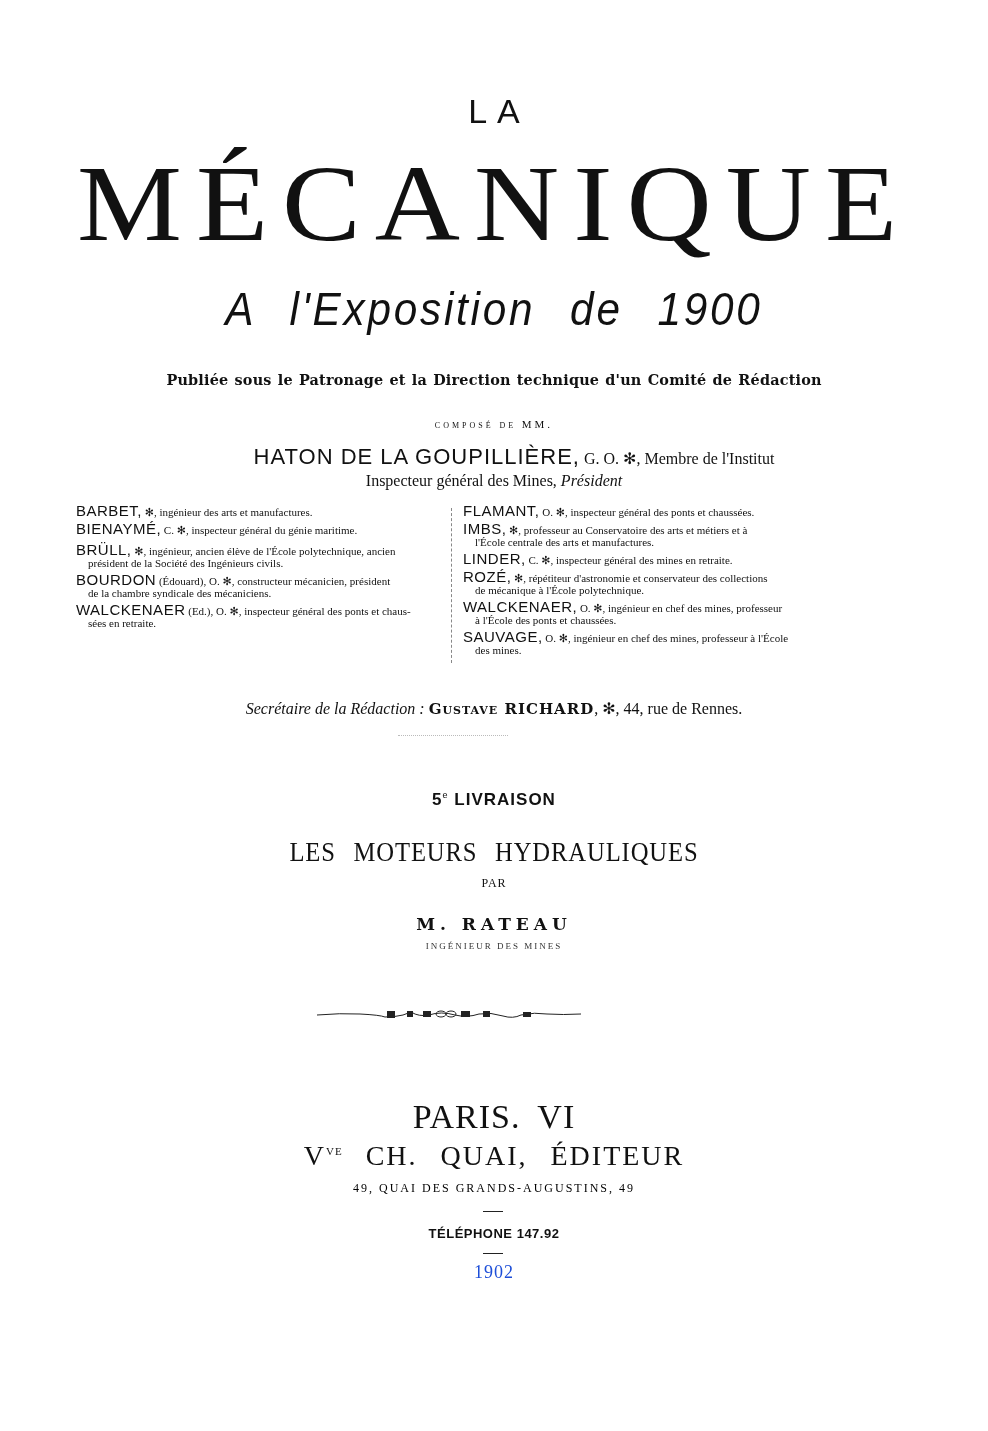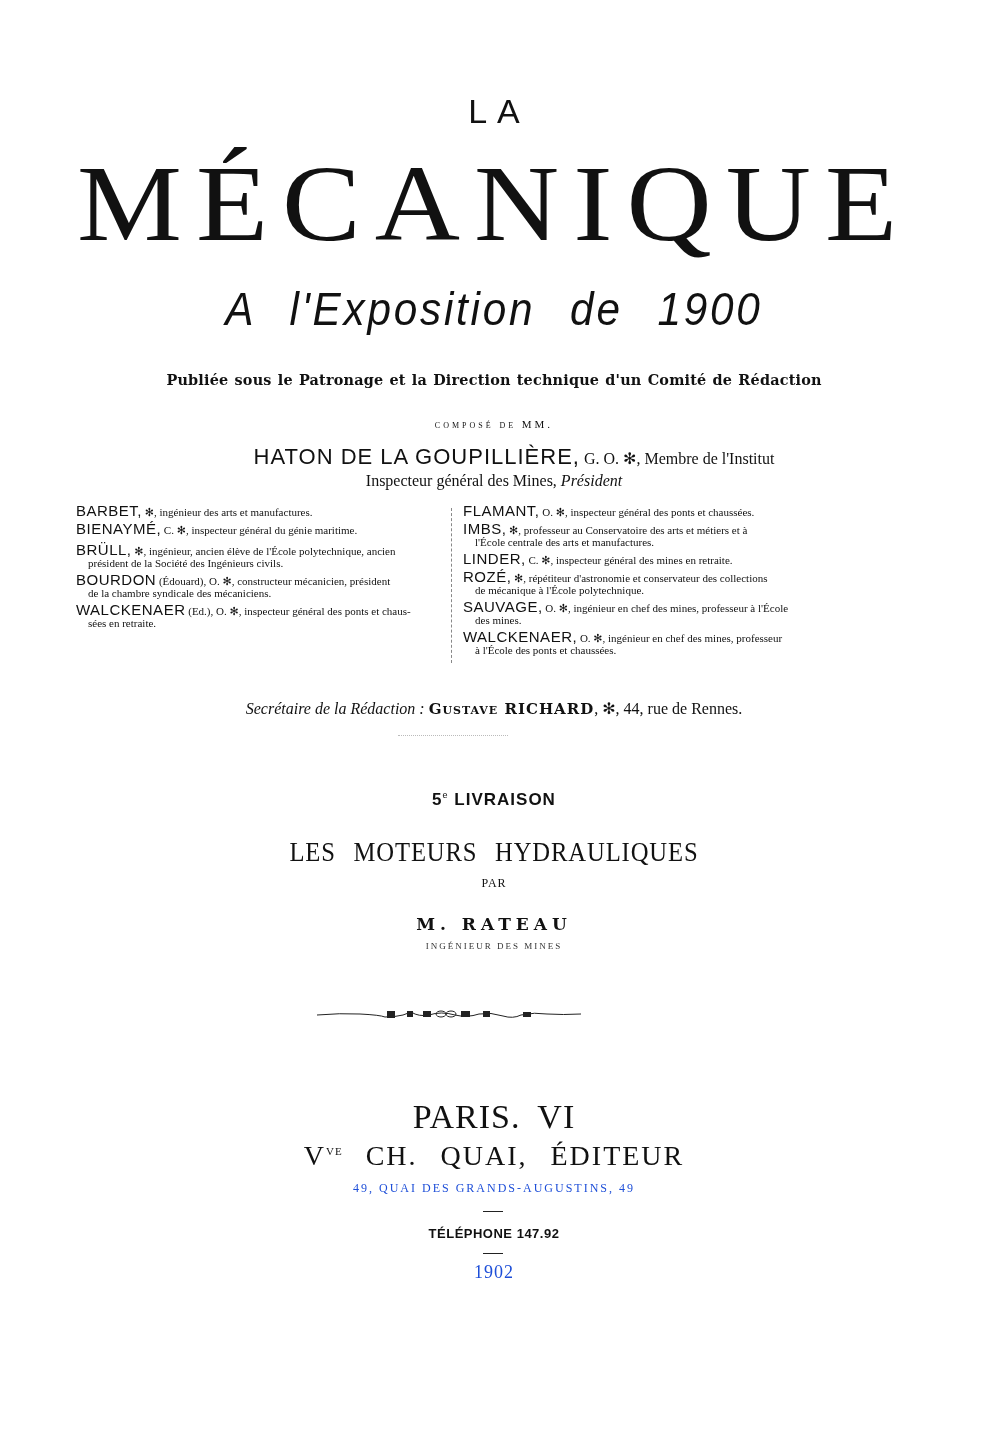--- a/index.html
+++ b/index.html
@@ -37,21 +37,21 @@
   #moteurs { top: 836px; font-size: 28px; letter-spacing: 1px; word-spacing: 12px; transform: scaleX(0.88); }
   #par { top: 876px; font-size: 12px; letter-spacing: 1px; }
   #rateau { top: 906px; font-family: "DejaVu Serif", serif; font-weight: bold; font-size: 17px; letter-spacing: 5px; margin-top: 8px; }
   #ingenieur { top: 941px; font-size: 9px; letter-spacing: 2px; color: #333; }
 
   #ornament { top: 1003px; left: 315px; width: 268px; height: 20px; }
 
   #paris { top: 1098px; font-size: 34px; letter-spacing: 1px; word-spacing: 8px; }
   #dunod { top: 1140px; font-size: 28px; letter-spacing: 2px; word-spacing: 14px; }
   #dunod sup { font-size: 11px; letter-spacing: 1px; margin-top: 8px; }
-  #quai { top: 1181px; font-size: 12px; letter-spacing: 2px; color: #1d4ed8; }
+  #quai { top: 1181px; font-size: 12px; letter-spacing: 2px; color: #000000; }
   #dash1 { top: 1211px; left: 483px; width: 20px; border-top: 1px solid #222; }
   #telephone { top: 1226px; font-family: "Liberation Sans", sans-serif; font-weight: bold; font-size: 13px; letter-spacing: 0.5px; }
   #telephone .num { font-weight: bold; }
   #dash2 { top: 1253px; left: 483px; width: 20px; border-top: 1px solid #222; }
   #year { top: 1262px; font-size: 18px; color: #1d4ed8; letter-spacing: 1px; }
 </style>
 </head>
 <body>
 
 <div id="la" class="abs center">LA</div>
@@ -75,22 +75,22 @@
   <div class="entry"><span class="nm">WALCKENAER</span><span> (Ed.), O. ✻, inspecteur général des ponts et chaus-</span><span class="line2">sées en retraite.</span></div>
 </div>
 
 <div id="col-divider"></div>
 
 <div id="col-right" class="col">
   <div class="entry"><span class="nm">FLAMANT,</span><span> O. ✻, inspecteur général des ponts et chaussées.</span></div>
   <div class="entry"><span class="nm">IMBS,</span><span> ✻, professeur au Conservatoire des arts et métiers et à</span><span class="line2">l'École centrale des arts et manufactures.</span></div>
   <div class="entry"><span class="nm">LINDER,</span><span> C. ✻, inspecteur général des mines en retraite.</span></div>
   <div class="entry"><span class="nm">ROZÉ,</span><span> ✻, répétiteur d'astronomie et conservateur des collections</span><span class="line2">de mécanique à l'École polytechnique.</span></div>
+  <div class="entry"><span class="nm">WALCKENAER,</span><span> O. ✻, ingénieur en chef des mines, professeur</span><span class="line2">à l'École des ponts et chaussées.</span></div>
   <div class="entry"><span class="nm">SAUVAGE,</span><span> O. ✻, ingénieur en chef des mines, professeur à l'École</span><span class="line2">des mines.</span></div>
-  <div class="entry"><span class="nm">WALCKENAER,</span><span> O. ✻, ingénieur en chef des mines, professeur</span><span class="line2">à l'École des ponts et chaussées.</span></div>
 </div>
 
 <div id="secretaire" class="abs center">
   <i>Secrétaire de la Rédaction : </i><span class="gr">Gustave RICHARD</span><span>, ✻, 44, rue de Rennes.</span>
 </div>
 <div id="dotline" class="abs"></div>
 
 <div id="livraison" class="abs center">
   <span>5</span><sup>e</sup><span> LIVRAISON</span>
 </div>

